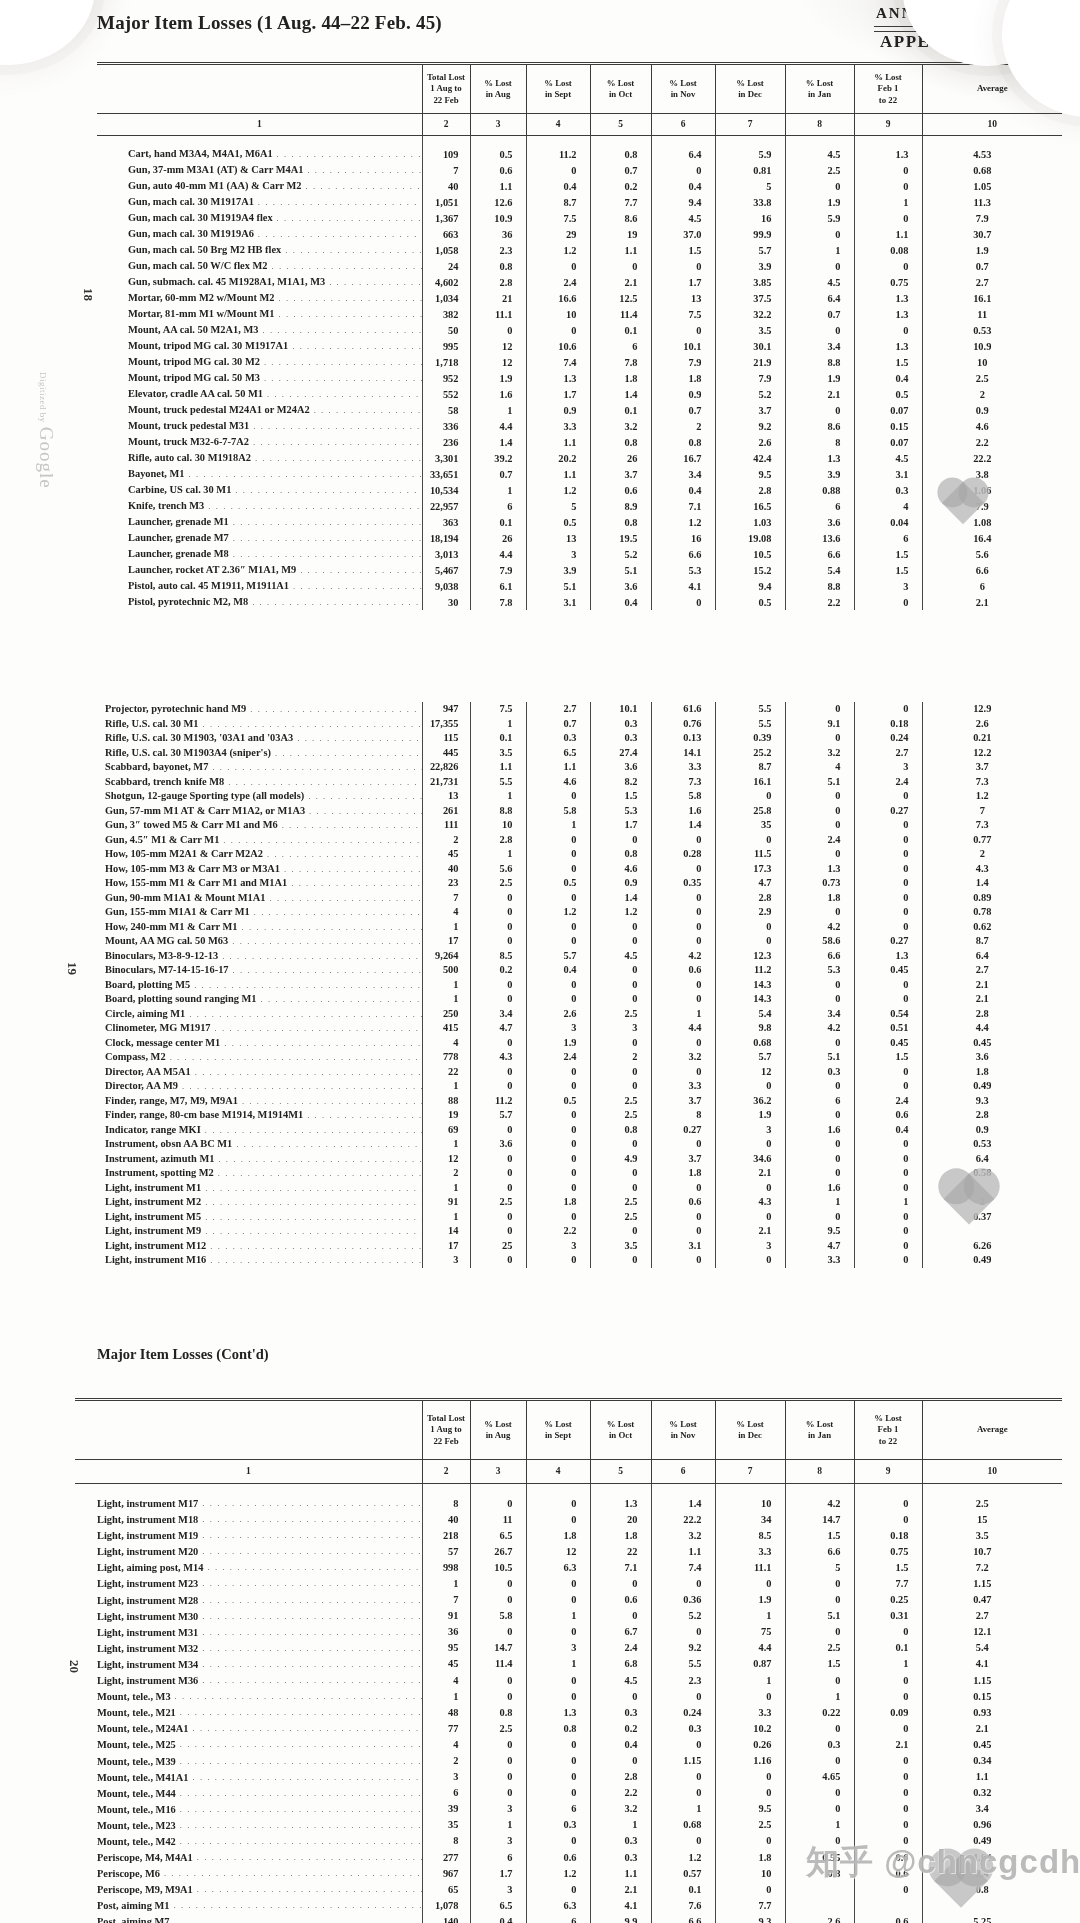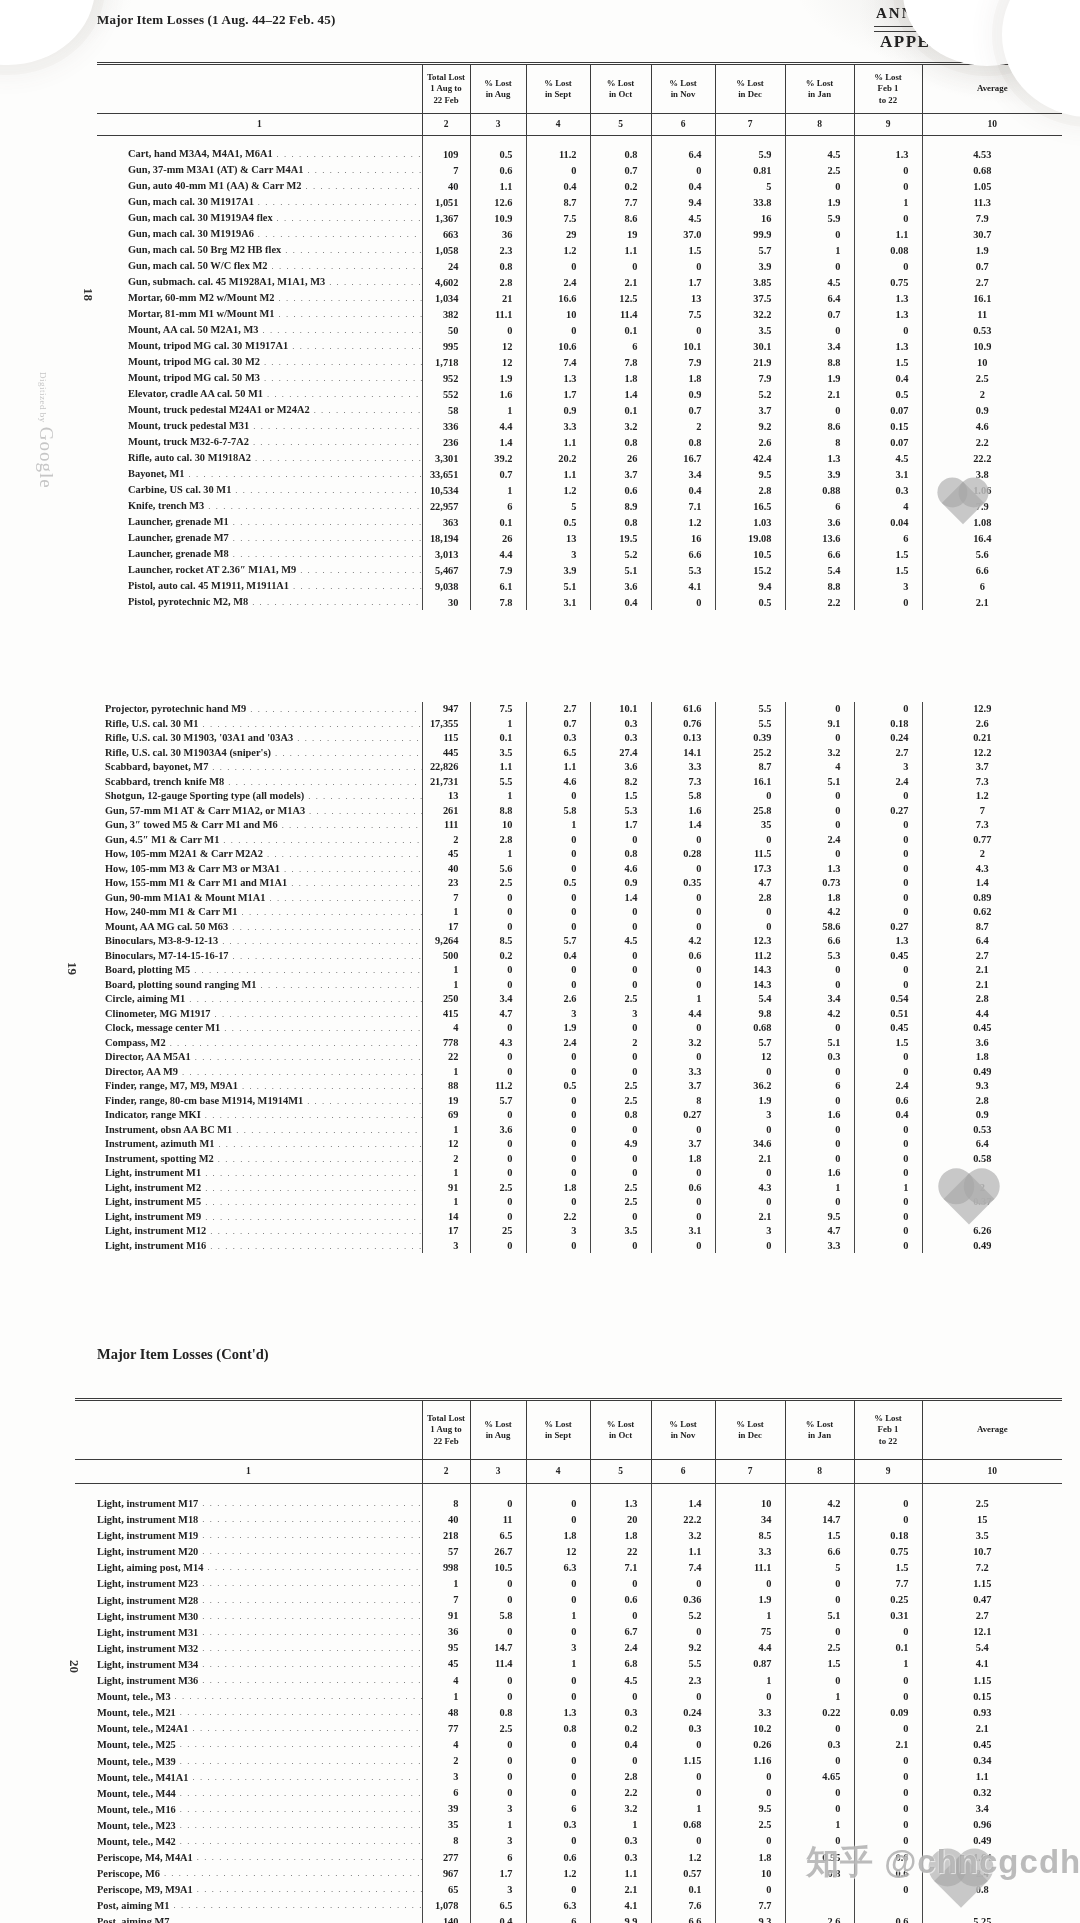--- a/index.html
+++ b/index.html
@@ -6,21 +6,21 @@
   body{width:1080px;height:1923px;position:relative;overflow:hidden;
        background:#fdfdfc;font-family:"Liberation Serif","DejaVu Serif",serif;color:#222;}
   .sheet{position:absolute;inset:0;}
 
   
   .topshade{position:absolute;left:0;top:0;width:1080px;height:150px;pointer-events:none;
     background:
       radial-gradient(ellipse 260px 130px at 1040px 15px, rgba(115,110,100,.20), rgba(115,110,100,0) 70%),
       radial-gradient(ellipse 210px 120px at 940px -20px, rgba(115,110,100,.12), rgba(115,110,100,0) 70%),
       radial-gradient(ellipse 190px 110px at 0px -15px, rgba(115,110,100,.12), rgba(115,110,100,0) 72%);}
-  .page-title{position:absolute;left:97px;top:12px;font-size:13px;font-weight:600;letter-spacing:.2px;}
+  .page-title{position:absolute;left:97px;top:12px;font-size:19px;font-weight:600;letter-spacing:.2px;}
   .annex{position:absolute;left:876px;top:5px;width:140px;font-size:15px;font-weight:700;letter-spacing:2px;}
   .annex-rule{position:absolute;left:874px;top:26px;width:140px;height:4px;
     border-top:1.5px solid #3b3b3b;border-bottom:1px solid #3b3b3b;}
   .appendix{position:absolute;left:880px;top:32px;font-size:17px;font-weight:700;letter-spacing:1.5px;}
   .contd-title{position:absolute;left:97px;top:1346px;font-size:14.5px;font-weight:700;}
 
   
   table{border-collapse:collapse;table-layout:fixed;position:absolute;background:transparent;}
   table.hdr{border-top:3px double #3b3b3b;}
   th{font-size:8.8px;font-weight:700;line-height:1.3;white-space:pre-line;text-align:center;
@@ -887,20 +887,37 @@
           <td class="num v4">1.4</td>
           <td class="num v5">0</td>
           <td class="num v6">2.8</td>
           <td class="num v7">1.8</td>
           <td class="num v8">0</td>
           <td class="num v9">0.89</td>
         </tr>
         <tr>
           <td class="item">
             <span class="cellflex">
+              <span class="nm">Gun, 155-mm M1A1 &amp; Carr M1</span>
+              <span class="leader"></span>
+            </span>
+          </td>
+          <td class="num v1">4</td>
+          <td class="num v2">0</td>
+          <td class="num v3">1.2</td>
+          <td class="num v4">1.2</td>
+          <td class="num v5">0</td>
+          <td class="num v6">2.9</td>
+          <td class="num v7">0</td>
+          <td class="num v8">0</td>
+          <td class="num v9">0.78</td>
+        </tr>
+        <tr>
+          <td class="item">
+            <span class="cellflex">
               <span class="nm">How, 240-mm M1 &amp; Carr M1</span>
               <span class="leader"></span>
             </span>
           </td>
           <td class="num v1">1</td>
           <td class="num v2">0</td>
           <td class="num v3">0</td>
           <td class="num v4">0</td>
           <td class="num v5">0</td>
           <td class="num v6">0</td>

